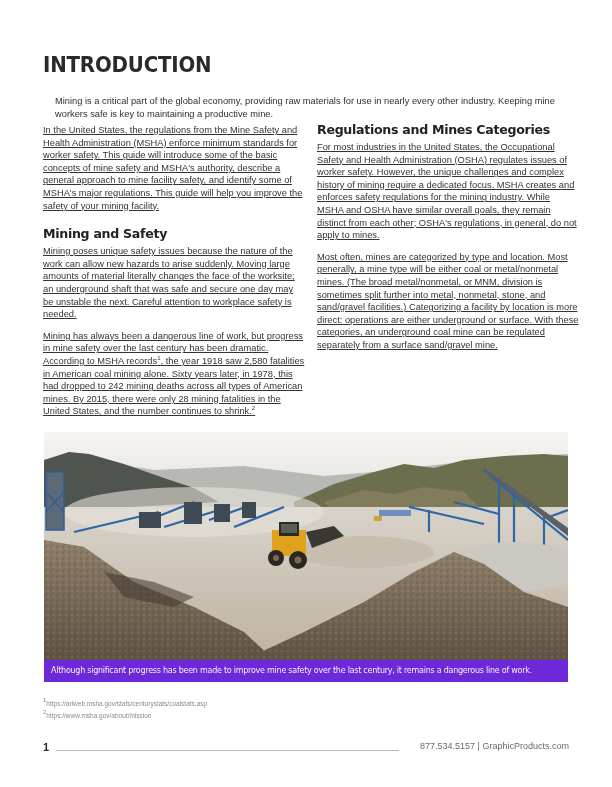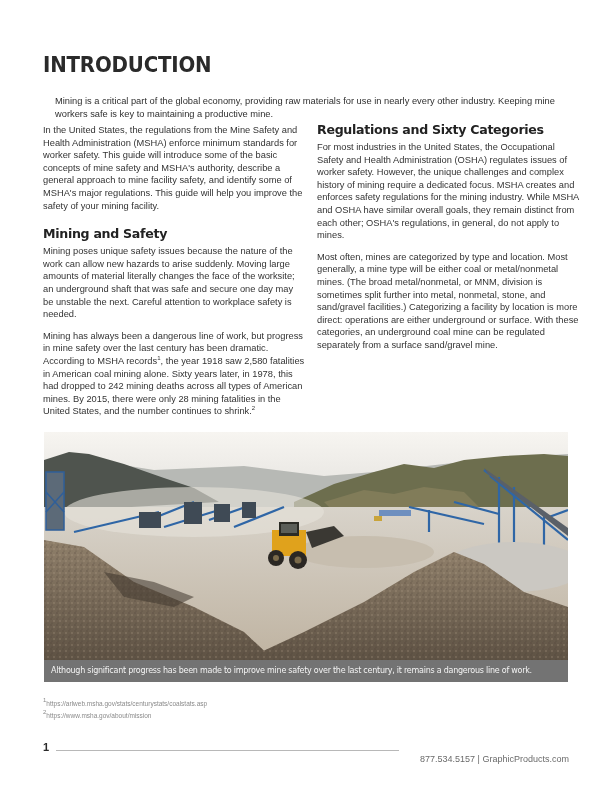--- a/index.html
+++ b/index.html
@@ -6,52 +6,52 @@
   body { width: 612px; height: 787px; position: relative; overflow: hidden;
          font-family: "Liberation Sans", "DejaVu Sans", sans-serif; color: #2b2b2b; }
   .title { position: absolute; left: 43px; top: 52px; margin: 0;
            font-family: "DejaVu Sans", "Liberation Sans", sans-serif; font-weight: bold;
            font-size: 21.5px; letter-spacing: -0.2px; color: #2a2a2a; transform: scaleX(0.92); transform-origin: left top; }
   .lead { position: absolute; left: 43px; top: 83px; width: 530px; margin: 12px;
           font-size: 9.3px; line-height: 12.6px; color: #2f2f2f; }
   .col { position: absolute; width: 262px; }
   .col-left { left: 43px; top: 124px; }
   .col-right { left: 317px; top: 122px; }
-  .col p { margin: 0 0 9px 0; font-size: 9.3px; line-height: 12.6px; color: #333; }
+  .col p { margin: 0 0 9px 0; font-size: 9.3px; line-height: 12.6px; color: #333; text-decoration: underline; }
   .col h2 { margin: 0 0 4px 0; font-size: 12.6px; font-weight: bold; color: #222;
             font-family: "DejaVu Sans", "Liberation Sans", sans-serif; letter-spacing: -0.3px; }
   .col-left h2 { margin-top: 14px; }
   sup { font-size: 6px; vertical-align: 4px; line-height: 0; }
   .photo { position: absolute; left: 44px; top: 432px; width: 524px; height: 228px; overflow: hidden; background: #d9d4cb; }
   .photo svg { display: block; }
-  .caption-bar { position: absolute; left: 44px; top: 660px; width: 524px; height: 22px; background: #737373;
+  .caption-bar { position: absolute; left: 44px; top: 660px; width: 524px; height: 22px; background: #6d28d9;
                  color: #f3f3f3; font-size: 8px; line-height: 22px; box-sizing: border-box; padding-left: 7px;
                  font-family: "DejaVu Sans", sans-serif; letter-spacing: -0.25px; }
   .footnotes { position: absolute; left: 43px; top: 698px; font-size: 6.5px; line-height: 12px; color: #8a8a8a; }
   .footnotes div { margin: 0; }
   .footer { position: absolute; left: 43px; top: 741px; width: 526px; height: 14px; }
   .page-num { position: absolute; left: 0; top: 0; font-size: 11px; font-weight: bold; color: #2a2a2a; }
   .footer-rule { position: absolute; left: 13px; top: 9px; width: 343px; height: 1px; background: #b8b8b8; }
-  .footer-contact { position: absolute; right: 0; top: 13px; font-size: 9px; color: #6a6a6a; }
+  .footer-contact { position: absolute; right: 0; top: 0; font-size: 9px; color: #6a6a6a; }
 </style>
 </head>
 <body>
 
 <h1 class="title">INTRODUCTION</h1>
 <p class="lead">Mining is a critical part of the global economy, providing raw materials for use in nearly every other industry. Keeping mine workers safe is key to maintaining a productive mine.</p>
 
 <div class="col col-left">
   <p>In the United States, the regulations from the Mine Safety and Health Administration (MSHA) enforce minimum standards for worker safety. This guide will introduce some of the basic concepts of mine safety and MSHA's authority, describe a general approach to mine facility safety, and identify some of MSHA's major regulations. This guide will help you improve the safety of your mining facility.</p>
   <h2>Mining and Safety</h2>
   <p>Mining poses unique safety issues because the nature of the work can allow new hazards to arise suddenly. Moving large amounts of material literally changes the face of the worksite; an underground shaft that was safe and secure one day may be unstable the next. Careful attention to workplace safety is needed.</p>
   <p><span>Mining has always been a dangerous line of work, but progress in mine safety over the last century has been dramatic. According to MSHA records</span><sup>1</sup><span>, the year 1918 saw 2,580 fatalities in American coal mining alone. Sixty years later, in 1978, this had dropped to 242 mining deaths across all types of American mines. By 2015, there were only 28 mining fatalities in the United States, and the number continues to shrink.</span><sup>2</sup></p>
 </div>
 
 <div class="col col-right">
-  <h2>Regulations and Sixty Categories</h2>
+  <h2>Regulations and Mines Categories</h2>
   <p>For most industries in the United States, the Occupational Safety and Health Administration (OSHA) regulates issues of worker safety. However, the unique challenges and complex history of mining require a dedicated focus. MSHA creates and enforces safety regulations for the mining industry. While MSHA and OSHA have similar overall goals, they remain distinct from each other; OSHA's regulations, in general, do not apply to mines.</p>
   <p>Most often, mines are categorized by type and location. Most generally, a mine type will be either coal or metal/nonmetal mines. (The broad metal/nonmetal, or MNM, division is sometimes split further into metal, nonmetal, stone, and sand/gravel facilities.) Categorizing a facility by location is more direct: operations are either underground or surface. With these categories, an underground coal mine can be regulated separately from a surface sand/gravel mine.</p>
 </div>
 
 <div class="photo">
   <svg width="524" height="228" viewBox="0 0 524 228">
     <defs>
       <linearGradient id="sky" x1="0" y1="0" x2="0" y2="1">
         <stop offset="0" stop-color="#f7f5f1"></stop>
         <stop offset="1" stop-color="#e4e2de"></stop>

